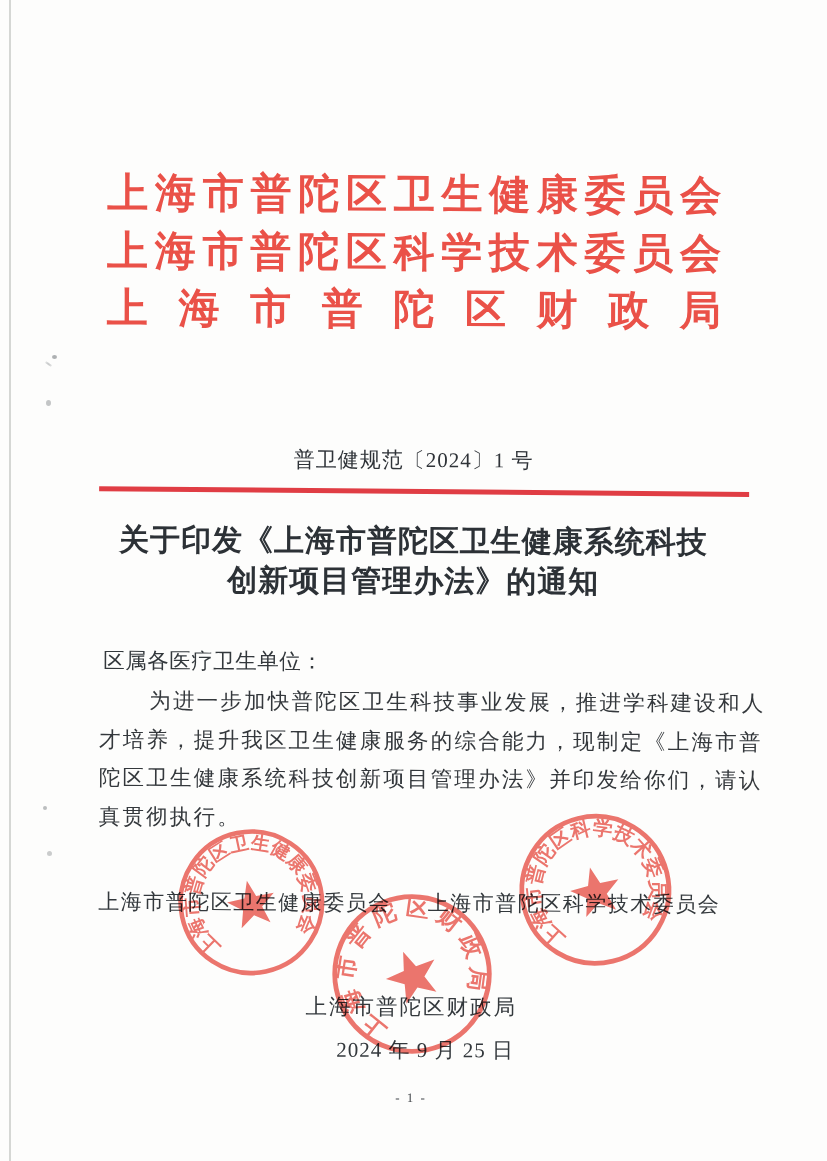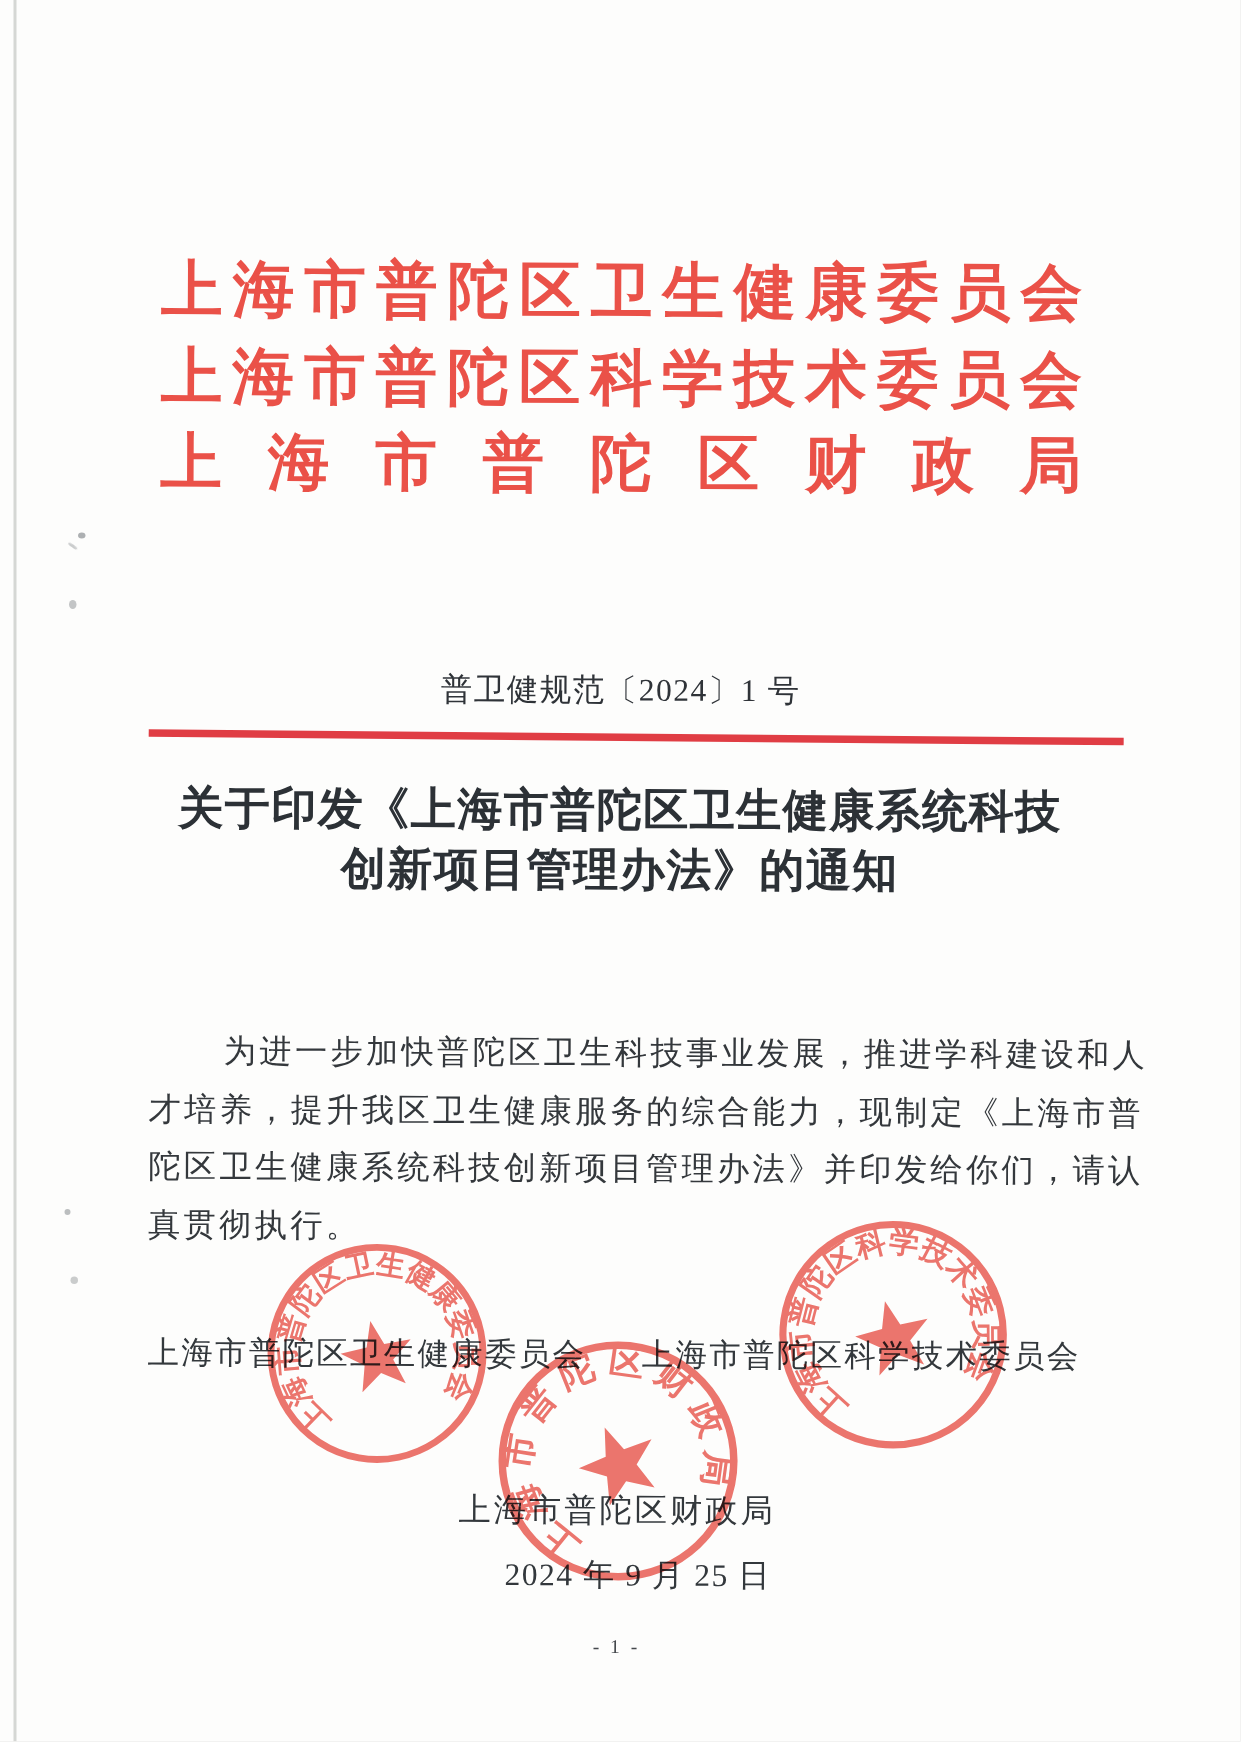--- a/index.html
+++ b/index.html
@@ -148,20 +148,21 @@
 
     <div class="doc-number">普卫健规范〔2024〕1 号</div>
 
     <div class="red-rule"></div>
 
     <div class="title">
       <div>关于印发《上海市普陀区卫生健康系统科技</div>
       <div>创新项目管理办法》的通知</div>
     </div>
 
+    <div class="salutation">区属各医疗卫生单位：</div>
 
     <div class="paragraph">
       <div class="pline indent">为进一步加快普陀区卫生科技事业发展，推进学科建设和人</div>
       <div class="pline">才培养，提升我区卫生健康服务的综合能力，现制定《上海市普</div>
       <div class="pline">陀区卫生健康系统科技创新项目管理办法》并印发给你们，请认</div>
       <div class="pline">真贯彻执行。</div>
     </div>
 
     <div class="sig-row">
       <span>上海市普陀区卫生健康委员会</span>

